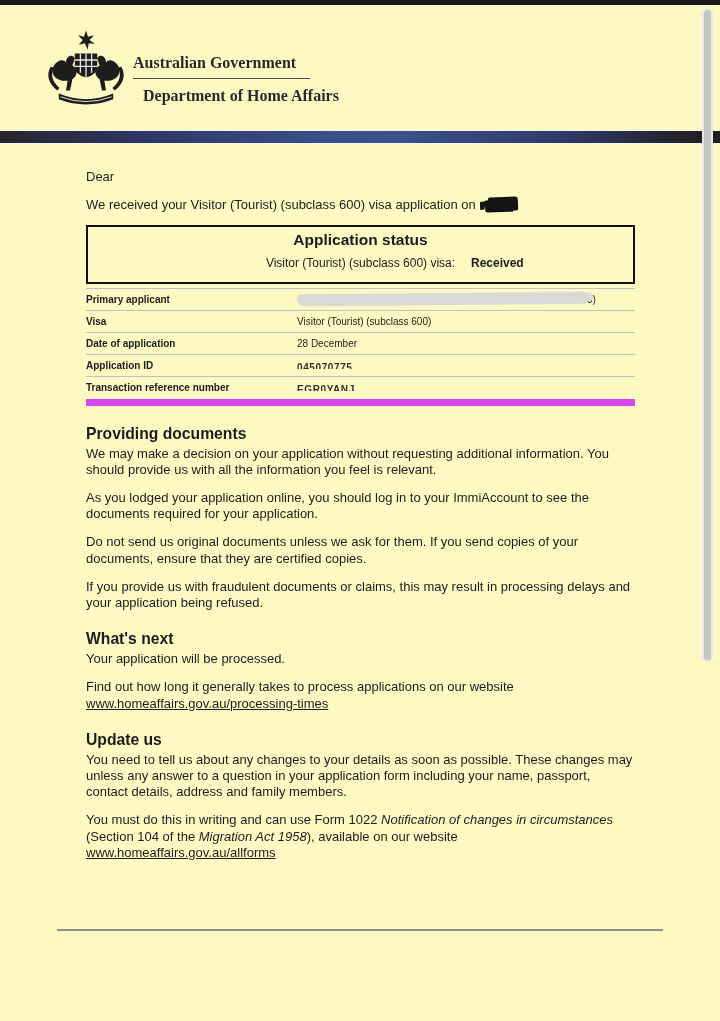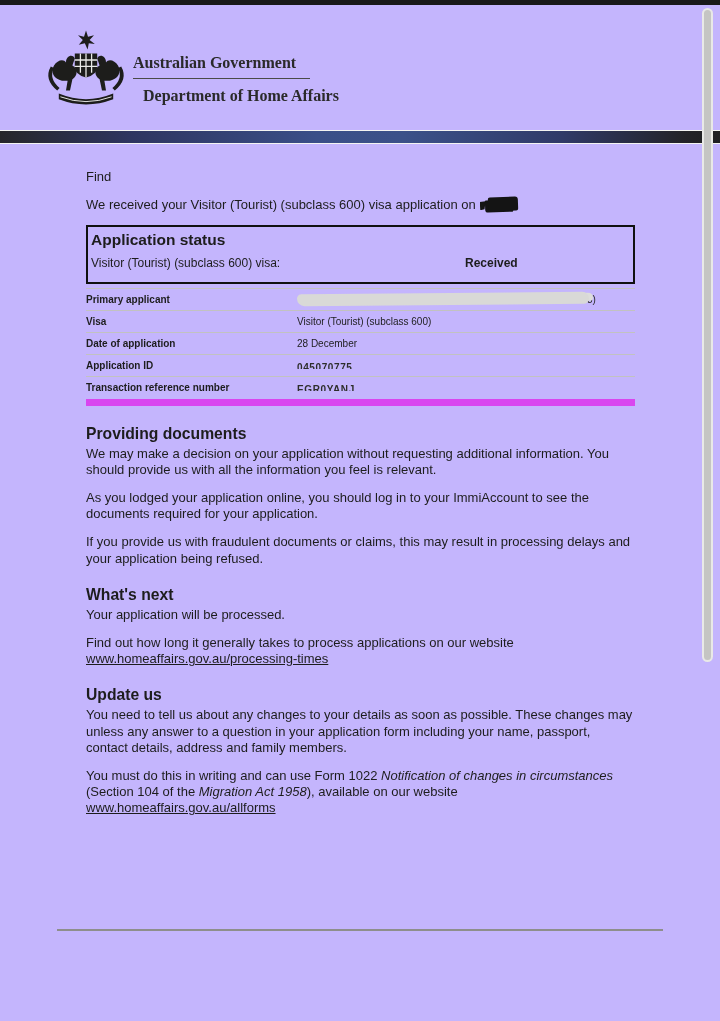--- a/index.html
+++ b/index.html
@@ -1,18 +1,18 @@
 <!DOCTYPE html>
 <html><head>
 <meta charset="utf-8">
 <style>
   html,body{margin:0;padding:0;background:#dcdcda;}
   .page{
     position:relative;width:720px;height:1021px;margin:0 auto;
-    background:#c4b5fd;overflow:hidden;
+    background:#fef9c3;overflow:hidden;
     font-family:"Liberation Sans","DejaVu Sans",sans-serif;
     color:#1d1d1d;
   }
   
   .topbar{position:absolute;top:0;left:0;right:0;height:5px;background:#191919;}
   
   .crest{position:absolute;left:38px;top:28px;width:96px;height:80px;}
   .gov-block{position:absolute;left:133px;top:54px;}
   .gov-title{font-family:"Liberation Serif","DejaVu Serif",serif;font-weight:bold;font-size:16px;color:#2a2a2a;}
   .gov-divider{width:177px;border:0;border-top:1.5px solid #4a4a48;margin:6px 0 8px 0;}
@@ -27,21 +27,21 @@
   
   .content{position:absolute;left:86px;top:169px;width:549px;font-size:13px;line-height:16.2px;}
   .content p{margin:0 0 12px 0;}
   .dear{margin-bottom:14px;}
   
   .pre-blob{display:inline-block;width:6px;height:9px;margin:0 2px 0 4px;background:#151515;
     clip-path:polygon(0 10%,100% 0,80% 90%,10% 100%);vertical-align:-1px;}
   .blob{display:inline-block;width:30px;height:14px;background:#141414;border-radius:2px 3px 2px 4px;
     vertical-align:-2px;transform:rotate(-2deg);box-shadow:-4px 2px 0 -1px #141414;}
   
-  .status-box{border:2.5px solid #101010;padding:5px 9px 9px 3px;margin:12px 0 0 0;background:transparent;}
+  .status-box{border:2.5px solid #101010;padding:5px 9px 9px 9px;margin:12px 0 0 0;background:transparent;text-align:center;}
   .status-title{font-weight:bold;font-size:15.5px;margin-bottom:6px;}
   .status-row{position:relative;font-size:12px;height:18px;}
   .status-value{position:absolute;left:374px;top:0;font-weight:bold;}
   
   .h-sec{font-weight:bold;font-size:15.7px;margin:18px 0 3px 0;line-height:19px;}
   
   .summary-table{width:100%;border-collapse:collapse;font-size:10px;margin-top:4px;}
   .summary-table td{border-top:1px solid #c2c2c0;padding:3px 0 2px 0;vertical-align:top;}
   .summary-table tr:last-child td{border-bottom:7px solid #d946ef;}
   td.lbl{width:207px;font-weight:bold;padding-right:4px;}
@@ -90,21 +90,21 @@
     <div class="gov-title">Australian Government</div>
     <hr class="gov-divider">
     <div class="gov-subtitle">Department of Home Affairs</div>
   </div>
 
   <div class="gradbar"></div>
   <div class="scroll-thumb"></div>
 
   <div class="content">
 
-    <p class="dear">Find</p>
+    <p class="dear">Dear</p>
 
     <p><span>We received your Visitor (Tourist) (subclass 600) visa application on</span><span class="pre-blob"></span><span class="blob"></span></p>
 
     <div class="status-box">
       <div class="status-title">Application status</div>
       <div class="status-row">
         <span>Visitor (Tourist) (subclass 600) visa:</span>
         <span class="status-value">Received</span>
       </div>
     </div>
@@ -137,20 +137,21 @@
         <td class="val">
           <span class="clip-top">EGR0YANJ</span>
         </td>
       </tr>
     </tbody>
       </table>
 
     <div class="h-sec">Providing documents</div>
     <p>We may make a decision on your application without requesting additional information. You should provide us with all the information you feel is relevant.</p>
     <p>As you lodged your application online, you should log in to your ImmiAccount to see the documents required for your application.</p>
+    <p>Do not send us original documents unless we ask for them. If you send copies of your documents, ensure that they are certified copies.</p>
     <p>If you provide us with fraudulent documents or claims, this may result in processing delays and your application being refused.</p>
 
     <div class="h-sec">What's next</div>
     <p>Your application will be processed.</p>
     <p><span>Find out how long it generally takes to process applications on our website</span>
       <a class="doc-link">www.homeaffairs.gov.au/processing-times</a></p>
 
     <div class="h-sec">Update us</div>
     <p>You need to tell us about any changes to your details as soon as possible. These changes may unless any answer to a question in your application form including your name, passport, contact details, address and family members.</p>
     <p><span>You must do this in writing and can use Form 1022 </span><em>Notification of changes in circumstances</em><span> (Section 104 of the </span><em>Migration Act 1958</em><span>), available on our website </span><a class="doc-link"><span>www.homeaffairs.gov.au/</span><span>allforms</span></a></p>

